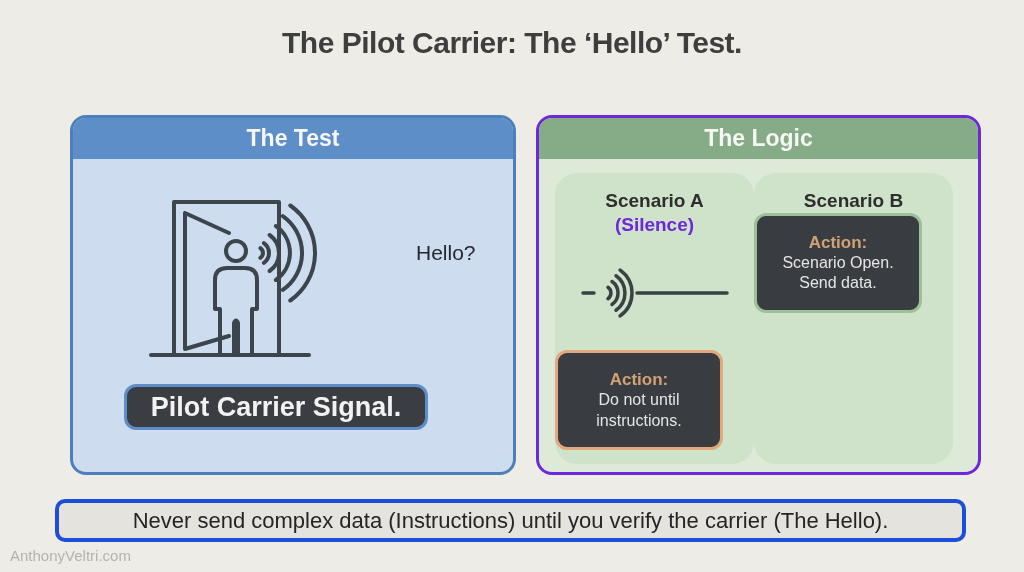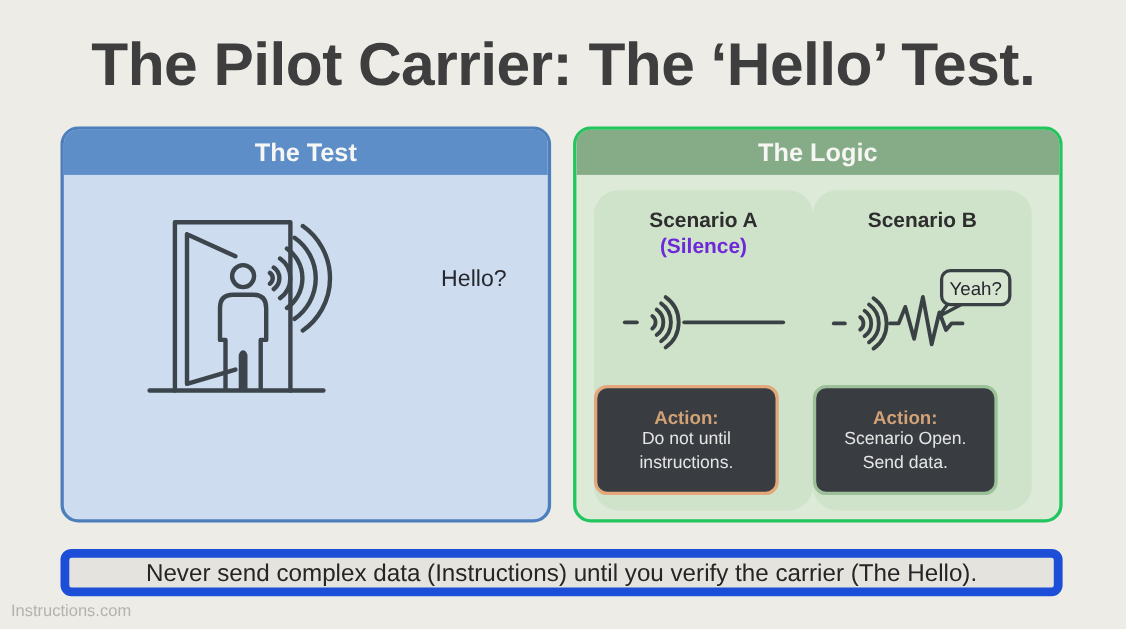--- a/index.html
+++ b/index.html
@@ -6,30 +6,31 @@
   body{
     width:1024px;height:572px;
     background:#edece7;
     font-family:"Liberation Sans", sans-serif;
     position:relative;
     overflow:hidden;
   }
   .title{
     position:absolute;left:0;top:26px;width:1024px;
     text-align:center;
-    font-size:55px;font-weight:bold;color:#3e3e3e;
+    font-size:30px;font-weight:bold;color:#3e3e3e;
     letter-spacing:-0.5px;
   }
   .panel{
     position:absolute;top:115px;height:360px;width:446px;
     border-radius:16px;box-sizing:border-box;
     overflow:hidden;
+    margin-left:15px;
   }
   .panel.test{left:55px;background:#cdddef;border:3px solid #4e7fbd;}
-  .panel.logic{left:521px;width:445px;background:#dcead7;border:3px solid #22c55e;}
+  .panel.logic{left:521px;width:445px;background:#dcead7;border:3px solid #6d28d9;}
   .panel-header{
     height:41px;display:flex;align-items:center;justify-content:center;
     font-size:23px;font-weight:bold;color:#f6f6f4;
   }
   .panel.test .panel-header{background:#5d8ec8;}
   .panel.logic .panel-header{background:#85ac86;}
   .panel-body{position:relative;height:313px;}
   .door-svg{position:absolute;left:0;top:0;}
   .signal-label{
     position:absolute;left:51px;top:225px;width:304px;height:46px;
@@ -59,21 +60,21 @@
     background:#393d41;border-radius:12px;box-sizing:border-box;
     display:flex;flex-direction:column;align-items:center;justify-content:center;
     padding:5px 4px;text-align:center;
   }
   .action-box.closed{border:3px solid #e2a77b;}
   .action-box.open{border:3px solid #9cc097;}
   .action-label{font-size:17px;font-weight:bold;color:#d2a276;line-height:1.25;}
   .action-line{font-size:16px;color:#e5e5e5;line-height:1.28;}
   .footer-banner{
     position:absolute;left:55px;top:499px;width:911px;height:43px;
-    background:#e4e3de;border:8px solid #1d4ed8;border-radius:10px;
+    background:#e4e3de;border:4px solid #1d4ed8;border-radius:10px;
     box-sizing:border-box;
     display:flex;align-items:center;justify-content:center;
     font-size:22px;color:#252525;font-weight:500;
   }
   .watermark{
     position:absolute;left:10px;top:547px;
     font-size:15px;color:#b4b3ae;
   }
   .lineart{stroke:#3c444c;stroke-width:4;fill:none;stroke-linecap:round;stroke-linejoin:round;}
   .lineart-thin{stroke:#3a4145;stroke-width:3.5;fill:none;stroke-linecap:round;stroke-linejoin:round;}
@@ -99,20 +100,21 @@
 
       <path class="lineart" d="
         M187.4,89.1 A6,6 0 0 1 187.4,98.9
         M190.9,84.2 A12,12 0 0 1 190.9,103.8
         M196.6,76 A22,22 0 0 1 196.6,112
         M202.9,67 A33,33 0 0 1 202.9,121
         M209.8,57.1 A45,45 0 0 1 209.8,130.9
         M217.3,46.5 A58,58 0 0 1 217.3,141.5"></path>
       <text x="343" y="101" font-size="21" font-weight="500" fill="#272730">Hello?</text>
     </svg>
+    <div class="signal-label">Pilot Carrier Signal.</div>
   </div>
 </div>
 
 <div class="panel logic">
   <div class="panel-header">The Logic</div>
   <div class="panel-body">
 
     <div class="scenario-card a">
       <div class="scenario-title">Scenario A</div>
       <div class="scenario-subtitle">(Silence)</div>
@@ -129,42 +131,25 @@
       </div>
       <div class="action-box closed">
         <div class="action-label">Action:</div>
         <div class="action-line">Do not until</div>
         <div class="action-line">instructions.</div>
       </div>
     </div>
 
     <div class="scenario-card b">
       <div class="scenario-title">Scenario B</div>
-      <div class="icon-wrap">
-        <svg width="168" height="78" viewBox="0 0 168 78">
-          <path class="lineart-thin" d="M3,52 L13,52"></path>
-          <path class="lineart-thin" d="
-            M27,46.3 A7,7 0 0 1 27,57.7
-            M31,40.5 A14,14 0 0 1 31,63.5
-            M35,34.8 A21,21 0 0 1 35,69.2
-            M39.1,29.1 A28,28 0 0 1 39.1,74.9"></path>
-          <path class="lineart-thin" d="
-            M54,52 L62,52 L68,37 L76,66 L84,28 L92,71 L99,42 L105,58 L110,52 L120,52"></path>
-          <g>
-            <polygon points="110,30 98,46 128,30" fill="#d6e6d1" stroke="#3a4145" stroke-width="3" stroke-linejoin="round"></polygon>
-            <rect x="101" y="4" width="62" height="31" rx="8" fill="#d6e6d1" stroke="#3a4145" stroke-width="3"></rect>
-            <text x="132" y="26" text-anchor="middle" font-size="17" font-weight="500" fill="#26262e">Yeah?</text>
-          </g>
-        </svg>
-      </div>
       <div class="action-box open">
         <div class="action-label">Action:</div>
         <div class="action-line">Scenario Open.</div>
         <div class="action-line">Send data.</div>
       </div>
     </div>
 
   </div>
 </div>
 
 <div class="footer-banner">Never send complex data (Instructions) until you verify the carrier (The Hello).</div>
 
-<div class="watermark">Instructions.com</div>
+<div class="watermark">AnthonyVeltri.com</div>
 
 </body></html>

